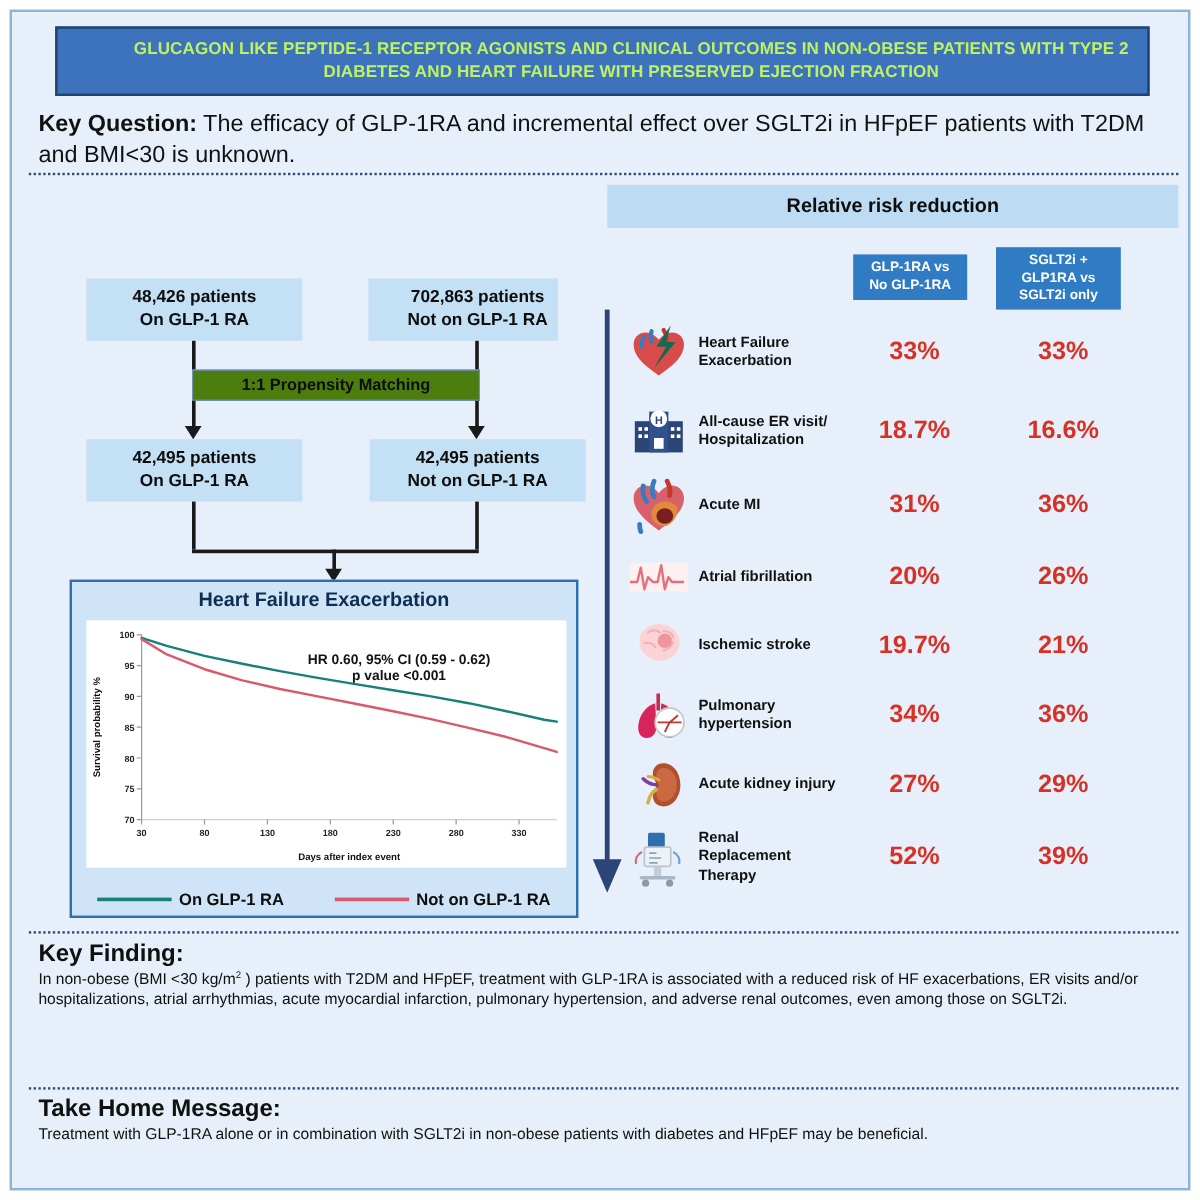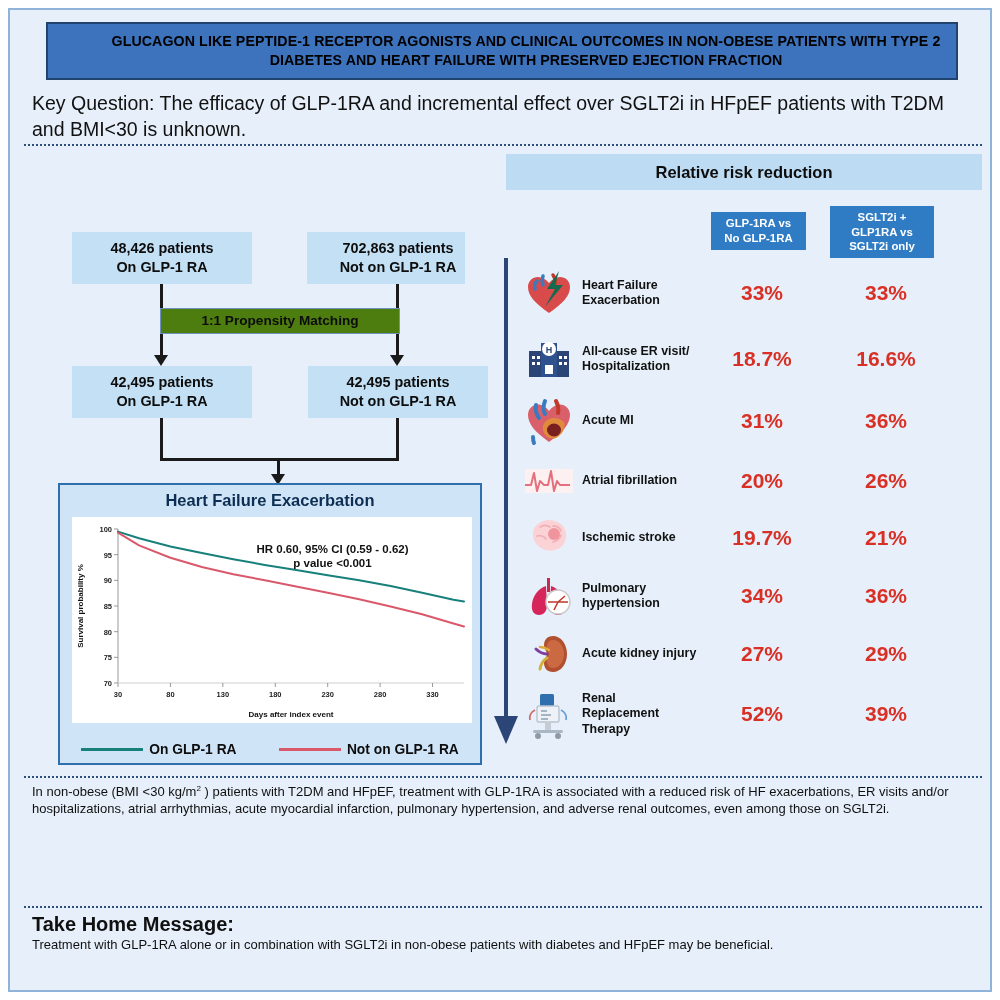--- a/index.html
+++ b/index.html
@@ -18,38 +18,38 @@
   
   .title-banner {
     position: absolute; left: 36px; top: 12px;
     width: 912px; height: 58px;
     background: #3d72bd;
     border: 2px solid #21446f;
     display: flex; align-items: center; justify-content: center;
     text-align: center;
   }
   .title-banner span {
-    color: #000000;
+    color: #bef264;
     font-size: 14.2px;
     font-weight: bold;
     line-height: 1.32;
     letter-spacing: 0.1px;
     padding: 0 12px;
     margin-left: 48px;
   }
 
   
   .key-question {
     position: absolute; left: 22px; top: 80px;
     width: 942px;
     font-size: 19.5px;
     line-height: 1.34;
     color: #111111;
   }
-  .key-question b { font-weight: normal; text-align: center; }
+  .key-question b { font-weight: bold; text-align: center; }
 
   .dotted-sep {
     position: absolute; left: 14px;
     width: 958px; height: 0;
     border-top: 2.5px dotted #2d4f7c;
   }
   #sep1 { top: 134px; }
   #sep2 { top: 766px; }
   #sep3 { top: 896px; }
 
@@ -419,20 +419,21 @@
             </svg>
           </div>
           <div class="row-label">Renal<br>Replacement<br>Therapy</div>
           <div class="row-val c1">52%</div>
           <div class="row-val c2">39%</div>
         </div>
       </div>
   </div>
 
   <div class="finding">
+    <h3>Key Finding:</h3>
     <p><span>In non-obese (BMI &lt;30 kg/m</span><sup>2</sup><span> ) patients with T2DM and HFpEF, treatment with GLP-1RA is associated with a reduced risk of HF exacerbations, ER visits and/or hospitalizations, atrial arrhythmias, acute myocardial infarction, pulmonary hypertension, and adverse renal outcomes, even among those on SGLT2i.</span></p>
   </div>
 
   <div class="takehome">
     <h3>Take Home Message:</h3>
     <p>Treatment with GLP-1RA alone or in combination with SGLT2i in non-obese patients with diabetes and HFpEF may be beneficial.</p>
   </div>
 
 </div>
 

